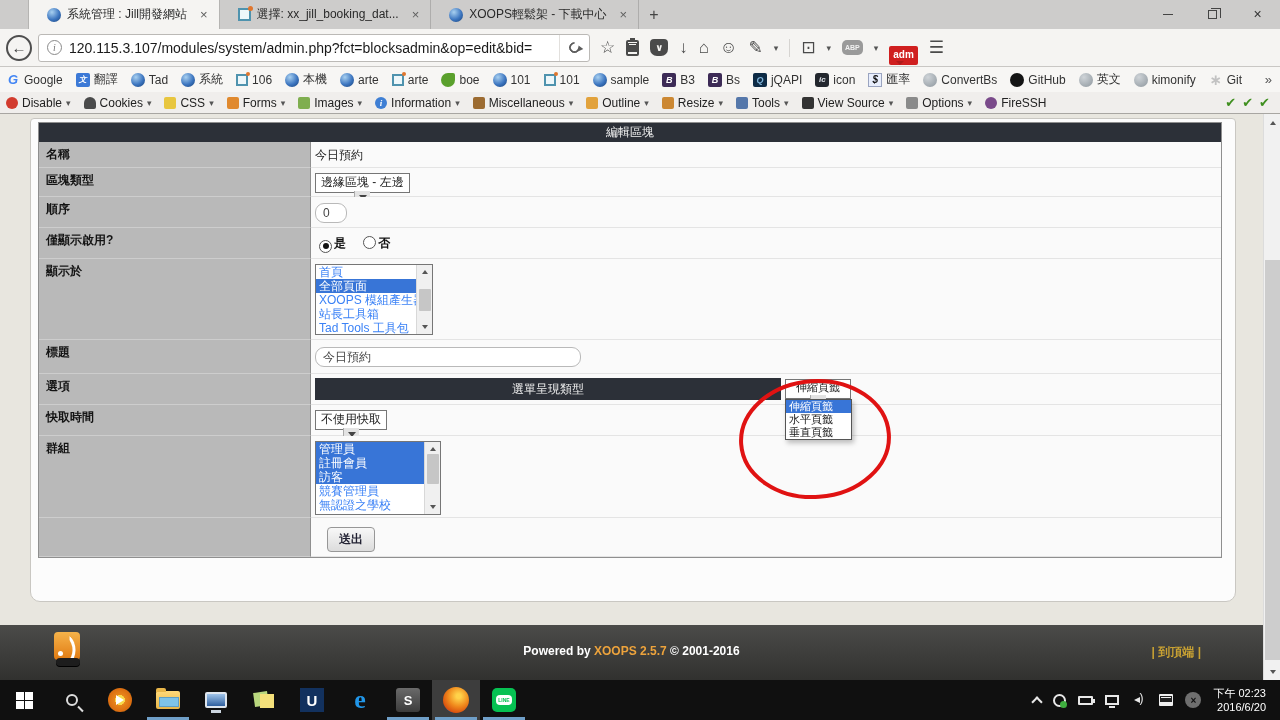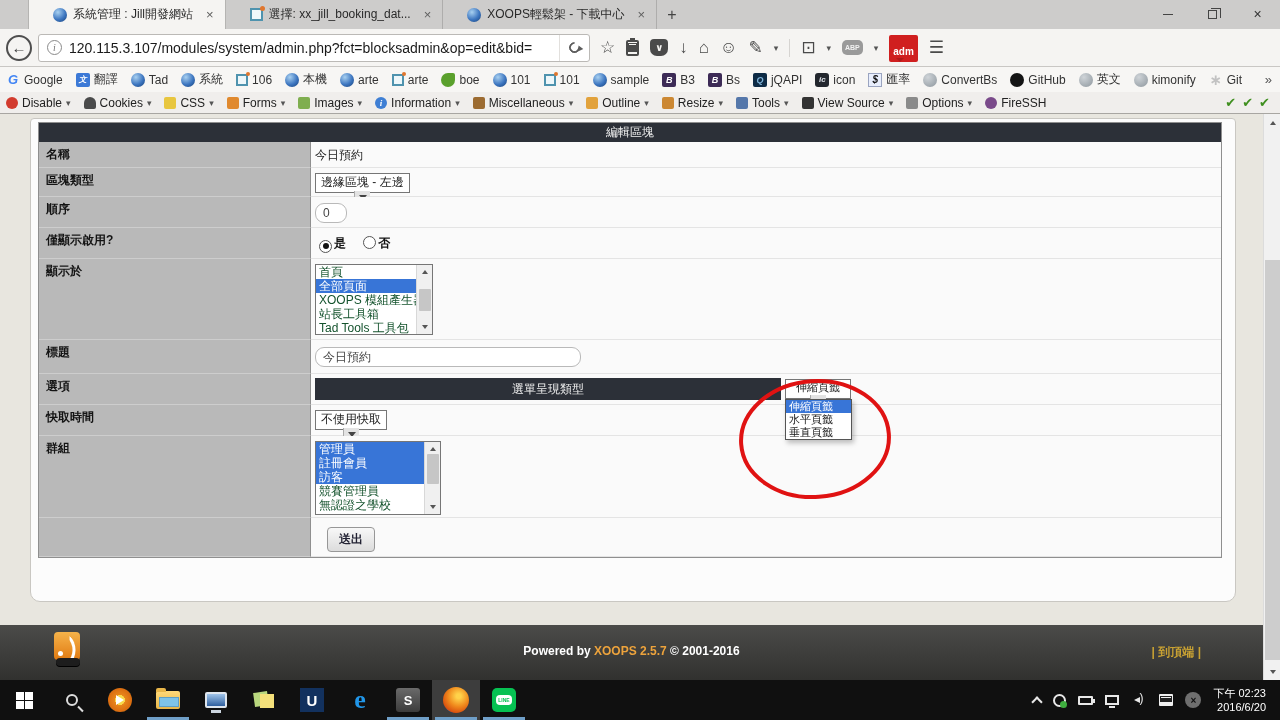--- a/index.html
+++ b/index.html
@@ -2,21 +2,21 @@
 <html><head>
 <meta charset="utf-8">
 <style>
   * { margin:0; padding:0; box-sizing:border-box; }
   html,body { width:1280px; height:720px; overflow:hidden; }
   body { font-family:"Liberation Sans","DejaVu Sans",sans-serif; position:relative; background:#e8e6df; }
 
   
   .titlebar { position:absolute; top:0; left:0; width:1280px; height:29px; background:#cdcccb; display:flex; align-items:flex-end; }
   .tabstrip { display:flex; align-items:flex-end; height:29px; padding-left:28px; }
-  .tab { display:flex; align-items:center; height:29px; padding:0 8px 0 24px; font-size:12px; color:#2a2a2a; border-right:1px solid #aeadac; cursor:default; }
+  .tab { display:flex; align-items:center; height:29px; padding:0 8px 0 18px; font-size:12px; color:#2a2a2a; border-right:1px solid #aeadac; cursor:default; }
   .tab.active { background:#f5f4f2; border-right:1px solid #b5b4b2; border-left:1px solid #b5b4b2; }
   .tab .t-title { max-width:150px; overflow:hidden; white-space:nowrap; text-overflow:ellipsis; margin:0 10px 0 6px; }
   .tab .t-close { color:#5f5f5f; font-size:13px; padding:0 3px; }
   .fav-sphere { width:14px; height:14px; border-radius:50%; background:radial-gradient(circle at 35% 30%, #a8d0f0, #3d76c0 55%, #153f77); flex:0 0 auto; }
   .fav-pma { width:13px; height:13px; border:2px solid #4f93ae; background:#eef7fa; position:relative; flex:0 0 auto; }
   .fav-pma::after { content:""; position:absolute; top:-4px; right:-4px; width:5px; height:5px; border-radius:50%; background:#e0762e; }
   .newtab-btn { font-size:16px; color:#444; padding:0 10px; height:29px; display:flex; align-items:center; }
   .wincontrols { position:absolute; top:0; right:0; height:28px; display:flex; }
   .winbtn { width:45px; height:28px; display:flex; align-items:center; justify-content:center; color:#333; font-size:14px; }
   .restore-glyph { width:9px; height:9px; border:1px solid #444; position:relative; background:#cdcccb; }
@@ -37,21 +37,21 @@
   .mag::after { content:""; position:absolute; width:5px; height:2px; background:#8a8a8a; transform:rotate(45deg); left:6px; top:8px; }
   .searchph { border:none; outline:none; font-size:13px; font-style:italic; color:#9a9a9a; width:170px; background:transparent; font-family:inherit; }
   .navicons { display:flex; align-items:center; margin-left:10px; gap:11px; color:#4a4a4a; }
   .nic { font-size:17px; line-height:1; color:#4a4a4a; }
   .clip-ic { width:13px; height:16px; border:2px solid #4a4a4a; border-radius:2px; position:relative; }
   .clip-ic::before { content:""; position:absolute; top:-4px; left:2px; width:5px; height:3px; background:#4a4a4a; }
   .clip-ic::after { content:""; position:absolute; top:2px; left:1px; width:7px; height:1px; box-shadow:0 0 0 1px #4a4a4a, 0 3px 0 1px #4a4a4a, 0 6px 0 1px #4a4a4a; }
   .pocket-ic { width:18px; height:17px; background:#4a4a4a; border-radius:4px 4px 7px 7px; color:#f5f4f2; font-size:10px; font-weight:bold; display:flex; align-items:center; justify-content:center; }
   .caret { font-size:9px; color:#555; }
   .abp-ic { background:#9a9a9a; color:#f2f2f2; font-size:7px; font-weight:bold; padding:4px 3px; border-radius:5px; letter-spacing:0; }
-  .adm-ic { background:#d01f1f; color:#fff; font-size:10px; font-weight:bold; padding:11px 4px 5px; border-radius:2px; position:relative; top:1px; }
+  .adm-ic { background:#d01f1f; color:#fff; font-size:10px; font-weight:bold; padding:3px 4px 5px; border-radius:2px; position:relative; top:8px; }
   .adm-ic::after { content:""; position:absolute; left:7px; bottom:-4px; border:4px solid transparent; border-top:4px solid #b01a1a; }
   .sep-v { width:1px; height:18px; background:#d6d4d1; }
 
   
   .bookbar { position:absolute; top:67px; left:0; width:1280px; height:25px; background:#f7f6f4; display:flex; align-items:center; padding:0 6px; gap:13px; font-size:12px; color:#333; overflow:hidden; }
   .bm { display:flex; align-items:center; gap:4px; white-space:nowrap; }
   .bmi { width:14px; height:14px; display:flex; align-items:center; justify-content:center; flex:0 0 auto; font-weight:bold; }
   .i-google { color:#4285f4; font-size:13px; }
   .i-translate { background:#3c79d6; color:#fff; font-size:8px; border-radius:2px; }
   .i-sphere { border-radius:50%; background:radial-gradient(circle at 35% 30%, #a8d0f0, #3d76c0 55%, #153f77); }
@@ -106,21 +106,21 @@
   .tri-down { width:0; height:0; border:4px solid transparent; border-top:5px solid #444; margin-top:4px; }
   .tri-up-s { width:0; height:0; border:3px solid transparent; border-bottom:4px solid #555; margin-bottom:2px; }
   .tri-down-s { width:0; height:0; border:3px solid transparent; border-top:4px solid #555; margin-top:2px; }
 
   .radio { width:13px; height:13px; border:1px solid #555; border-radius:50%; background:#fff; display:inline-flex; align-items:center; justify-content:center; vertical-align:-2px; }
   .radio.on::after { content:""; width:6px; height:6px; border-radius:50%; background:#111; }
   .radio-lab { font-weight:bold; color:#111; margin:0 14px 0 2px; }
 
   .listbox { border:1px solid #767676; background:#fff; display:flex; margin-top:2px; }
   .lb-items { flex:1; overflow:hidden; }
-  .lb-item { line-height:14px; height:14px; padding:0 3px; white-space:nowrap; color:#14532d; }
+  .lb-item { line-height:14px; height:14px; padding:0 3px; white-space:nowrap; color:#3b82f6; }
   .lb-item.sel { background:#3875d7; color:#fff; }
   .lb-scroll { width:16px; background:#f0f0f0; border-left:1px solid #d8d8d8; display:flex; flex-direction:column; align-items:center; justify-content:space-between; padding:2px 0; }
   .lb-thumb { width:12px; background:#c6c6c6; border-radius:1px; }
   .w-pages { width:118px; height:71px; }
   .w-groups { width:126px; height:74px; }
 
   .optbar { position:absolute; left:4px; top:4px; width:466px; height:22px; background:#2c3038; color:#f0f0f0; text-align:center; line-height:22px; font-size:12px; }
   .optsel { position:absolute; left:474px; top:5px; width:66px; height:20px; margin:0; }
   .optsel .sv { padding:0 3px; font-size:11px; flex:1; }
   .optdrop { position:absolute; left:474px; top:25px; width:67px; background:#fff; border:1px solid #555; box-shadow:2px 3px 5px rgba(0,0,0,.25); z-index:4; }

